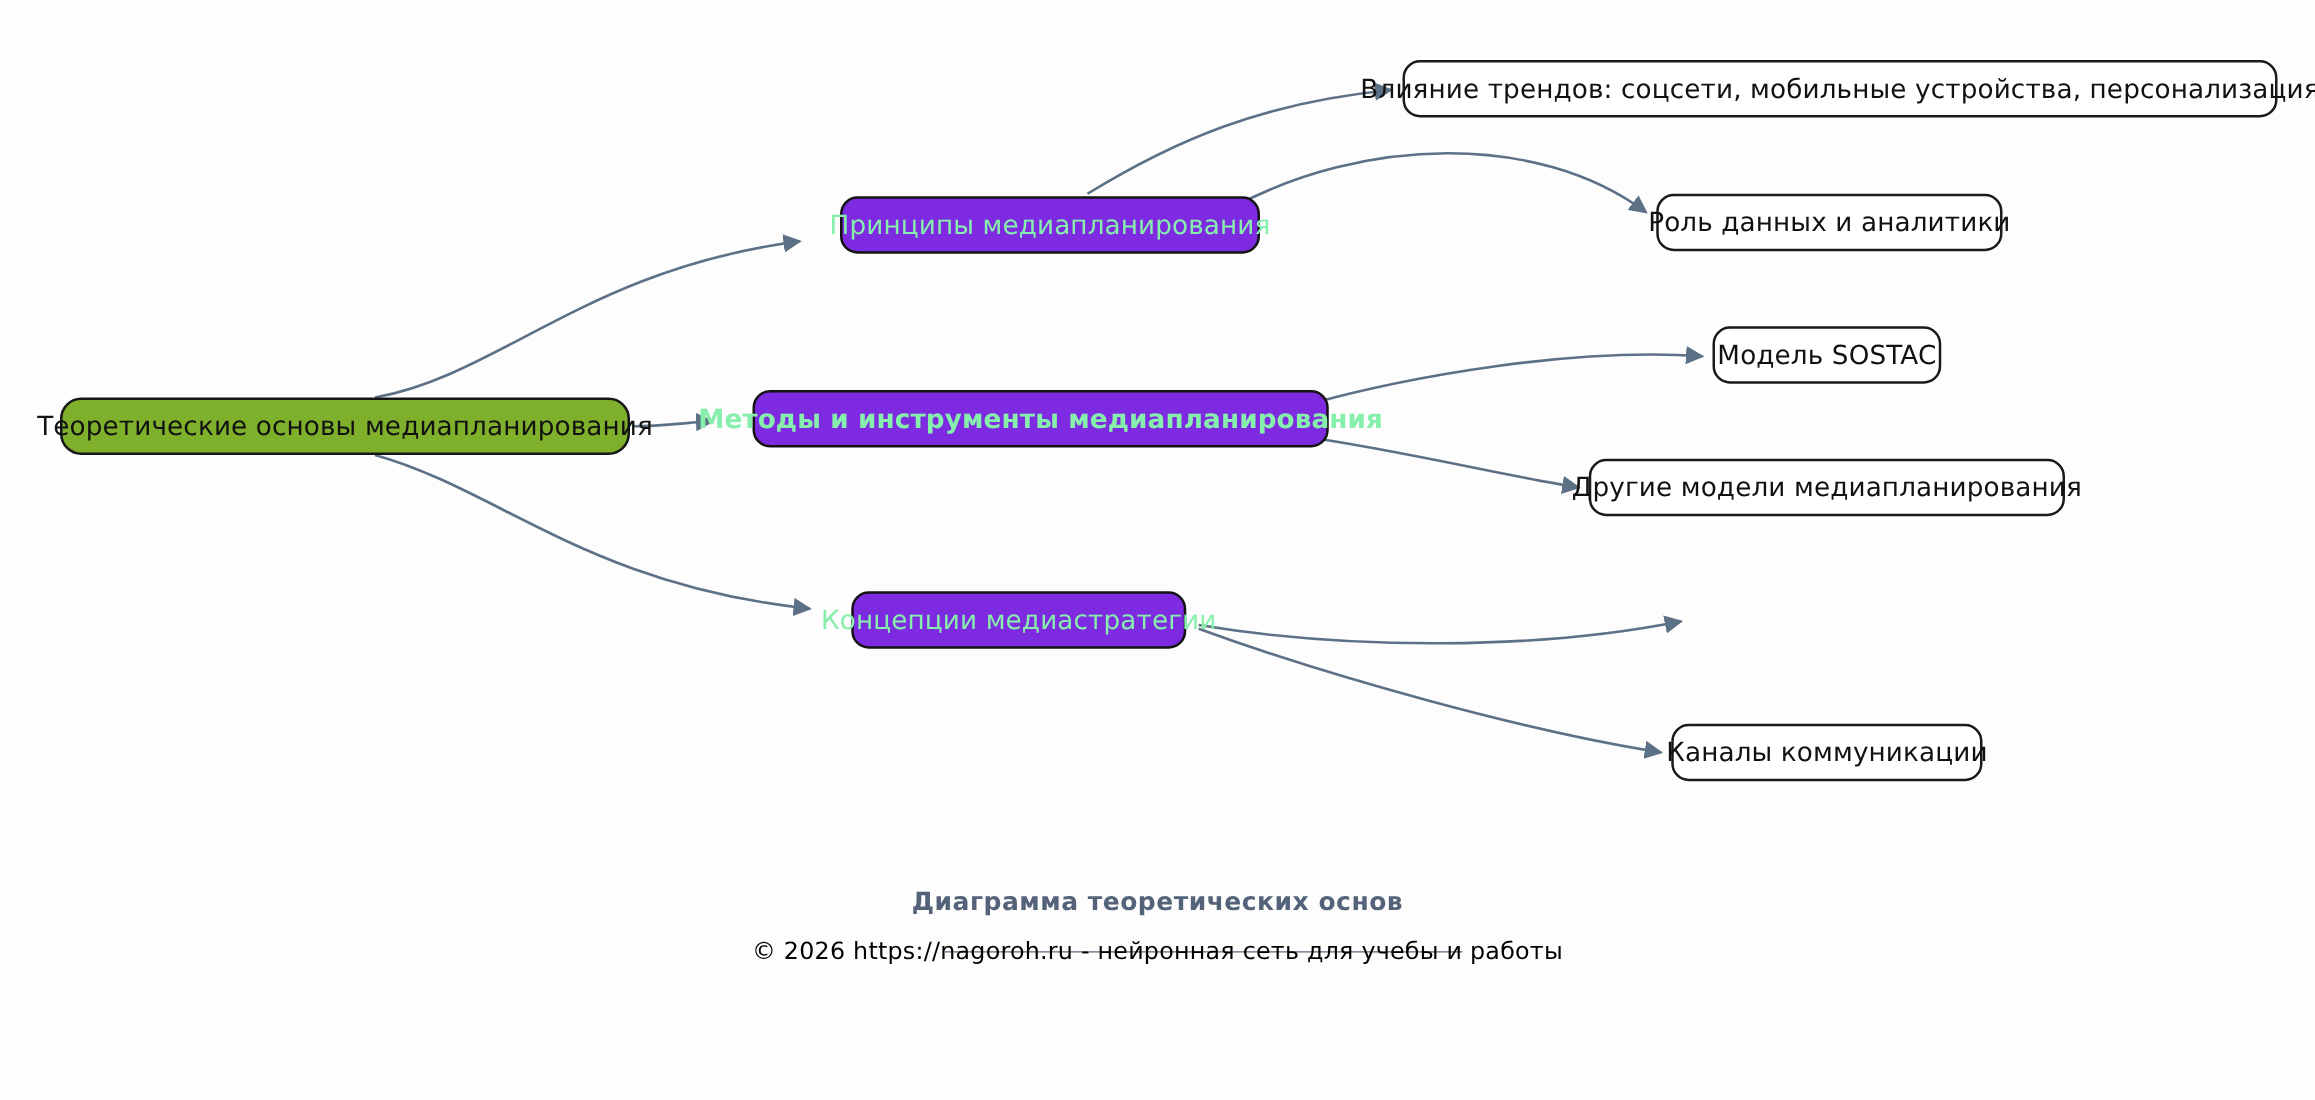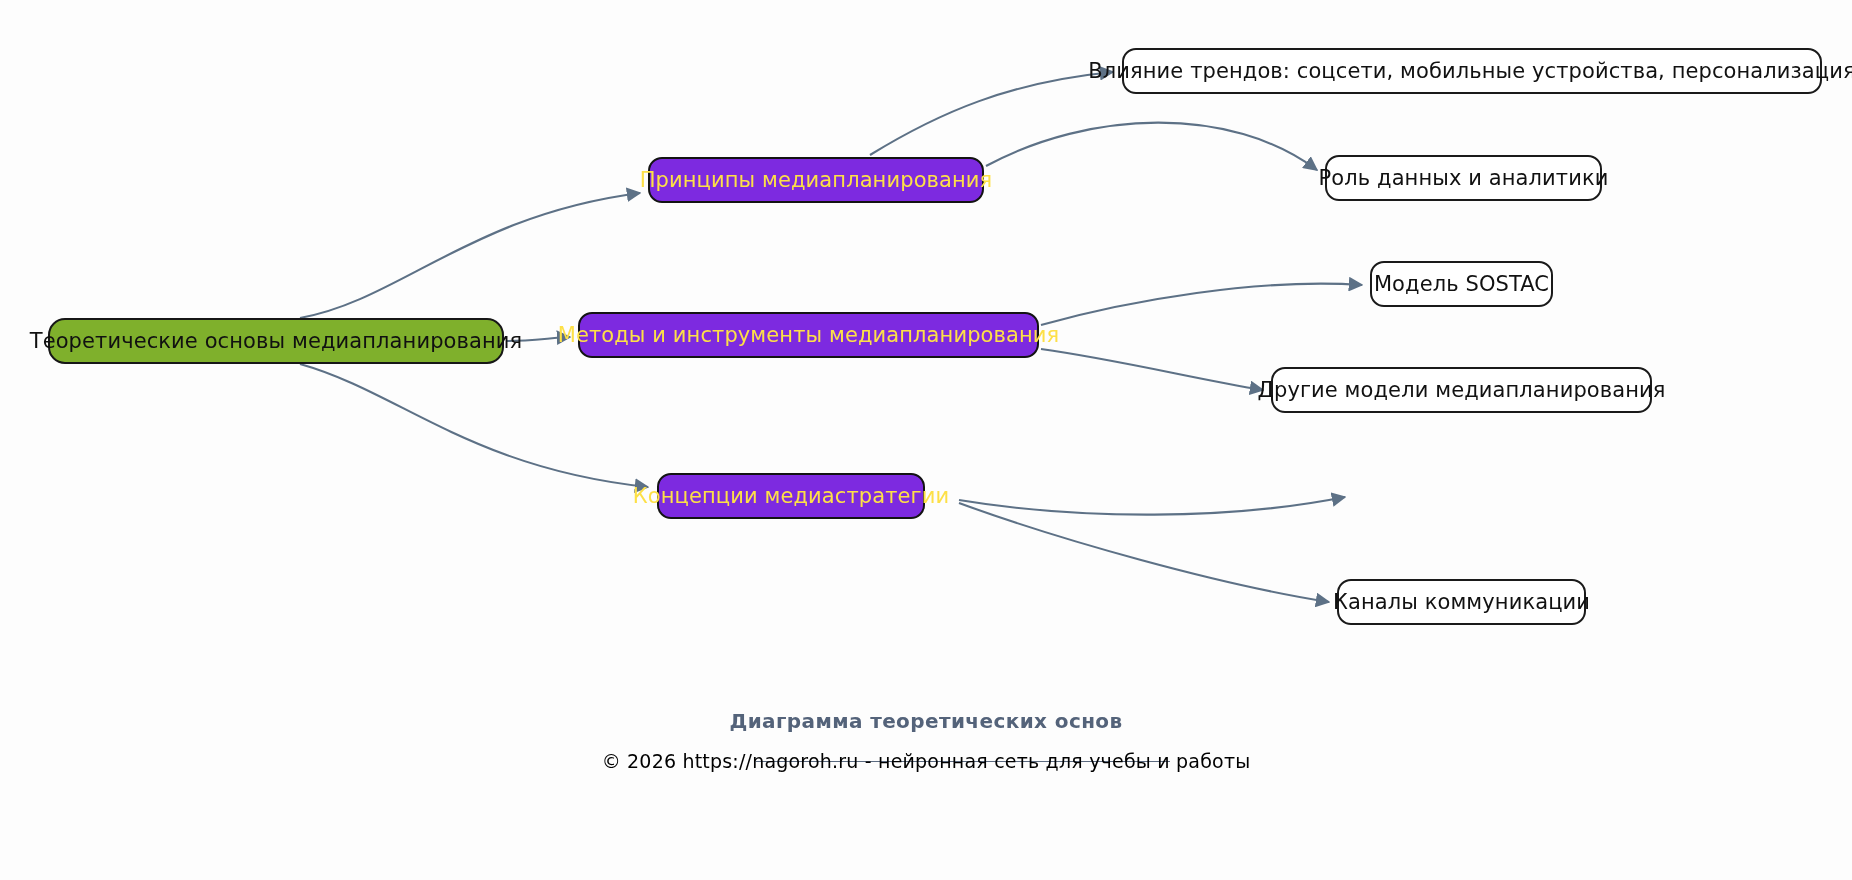--- a/index.html
+++ b/index.html
@@ -41,21 +41,22 @@
     letter-spacing: 0.1px;
   }
   .node.root {
     background: #7fb02c;
     border-color: #171717;
     color: #111111;
   }
   .node.branch {
     background: #7d2ae0;
     border-color: #131313;
-    color: #fde047;
+    color: #86efac;
+    margin-left: 24px;
   }
   .node.leaf {
     background: #ffffff;
     border-color: #1a1a1a;
     border-width: 2px;
   }
   .footer {
     position: absolute;
     left: 0;
     width: 1852px;
@@ -113,21 +114,21 @@
   </svg>
 
   <div class="node root" style="left:48px; top:318px; width:456px; height:46px;border-radius:17px;">
     <span>Теоретические основы медиапланирования</span>
   </div>
 
   <div class="node branch" style="left:648px; top:157px; width:336px; height:46px;">
     <span>Принципы медиапланирования</span>
   </div>
 
-  <div class="node branch" style="left:578px; top:312px; width:461px; height:46px;">
+  <div class="node branch" style="left:578px; top:312px; width:461px; height:46px;font-weight:bold;">
     <span>Методы и инструменты медиапланирования</span>
   </div>
 
   <div class="node branch" style="left:657px; top:473px; width:268px; height:46px;">
     <span>Концепции медиастратегии</span>
   </div>
 
   <div class="node leaf" style="left:1325px; top:155px; width:277px; height:46px;">
     <span>Роль данных и аналитики</span>
   </div>

